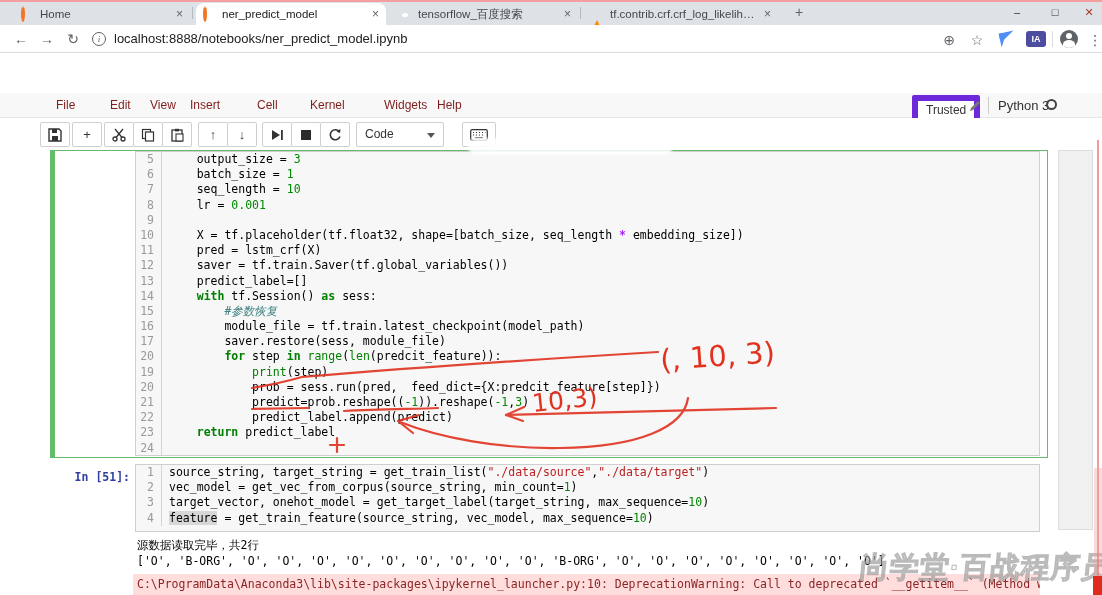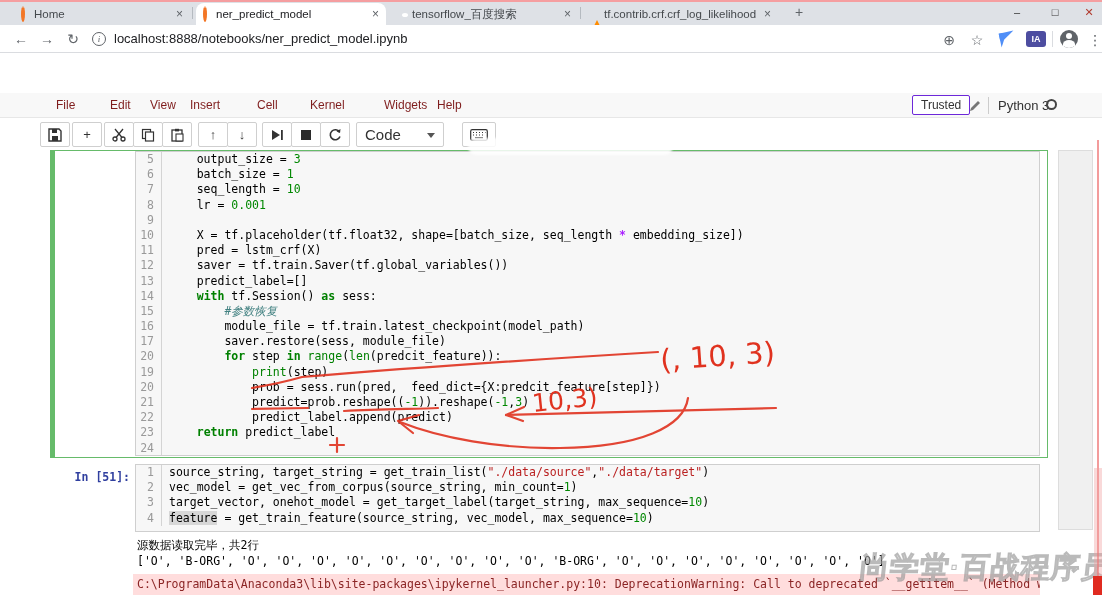--- a/index.html
+++ b/index.html
@@ -1,21 +1,21 @@
 <!DOCTYPE html>
 <html><head>
 <meta charset="utf-8">
 <style>
   * { margin:0; padding:0; box-sizing:border-box; }
   html,body { width:1102px; height:595px; overflow:hidden; font-family:"Liberation Sans",sans-serif; background:#fff; }
   #screen { position:relative; width:1102px; height:595px; overflow:hidden; background:#fff; }
 
   
   .tabstrip { position:absolute; left:0; top:0; width:1102px; height:25px; background:#dee1e6; }
-  .tab { position:absolute; top:3px; height:22px; display:flex; align-items:center; 
+  .tab { position:absolute; top:3px; height:22px; display:flex; align-items:center; gap:6px;
          padding:0 7px; font-size:11.5px; color:#45494d; border-radius:8px 8px 0 0; overflow:hidden; }
   .tab.active { background:#fff; color:#202124; }
   .tab .tlabel { flex:1; white-space:nowrap; overflow:hidden; text-overflow:ellipsis; }
   .tab .tclose { color:#5f6368; font-size:12px; line-height:12px; flex:0 0 auto; }
   .tab-sep { position:absolute; top:7px; width:1px; height:12px; background:#9aa0a6; opacity:.6; }
   .newtab { position:absolute; left:788px; top:4px; width:22px; height:18px; text-align:center;
             font-size:14px; color:#5f6368; line-height:17px; }
   .winctl { position:absolute; top:0; width:34px; height:24px; text-align:center; line-height:24px;
             font-size:11px; color:#333; }
   .ticon { width:13px; height:13px; flex:0 0 auto; position:relative; }
@@ -57,34 +57,34 @@
   .autosaved { position:absolute; top:67px; font-size:11.5px; color:#333; opacity:.75; }
   .pylogo { position:absolute; left:984px; top:62px; }
   .logoutbtn { position:absolute; left:1016px; top:61px; width:56px; height:26px; background:#fff;
                border:1px solid #e0e0e0; border-radius:2px; font-size:13px; color:#333;
                text-align:center; line-height:24px; }
 
   
   .menubar { position:absolute; left:0; top:93px; width:1102px; height:25px; background:#f8f8f8;
              border-bottom:1px solid #e7e7e7; }
   .menu-item { position:absolute; top:5px; font-size:12px; color:#7f1d1d; }
-  .trusted { position:absolute; left:912px; top:2px; padding:2px 8px; border:1px solid #6d28d9;
+  .trusted { position:absolute; left:912px; top:2px; padding:2px 8px; border:6px solid #6d28d9;
              background:#fff; font-size:12px; color:#333; border-radius:2px; }
   .kernelname { position:absolute; left:998px; top:5px; font-size:13px; color:#333; }
   .kernelind { position:absolute; left:1046px; top:6px; width:11px; height:11px; border:2px solid #444;
                border-radius:50%; }
   .menudiv { position:absolute; left:988px; top:4px; width:1px; height:17px; background:#ccc; }
 
   
   .jtoolbar { position:absolute; left:0; top:118px; width:1102px; height:32px; background:#fff; }
   .tbtn { position:absolute; top:4px; width:30px; height:25px; background:#fff; border:1px solid #cfcfcf;
           border-radius:2px; display:flex; align-items:center; justify-content:center;
           font-size:13px; color:#333; }
   .tsel { position:absolute; left:340px; top:4px; width:88px; height:25px; border:1px solid #cfcfcf;
-          border-radius:2px; background:#fff; font-size:15px; color:#333; line-height:23px; padding-left:8px; }
+          border-radius:2px; background:#fff; font-size:12px; color:#333; line-height:23px; padding-left:8px; }
   .tsel::after { content:""; position:absolute; right:8px; top:10px; border-left:4px solid transparent;
                  border-right:4px solid transparent; border-top:5px solid #555; }
   .stopsq { width:10px; height:10px; background:#2b2b2b; }
 
   
   .nbpage { position:absolute; left:0; top:150px; width:1102px; height:445px; background:#fff; }
   .scrolltrack { position:absolute; left:1058px; top:0; width:35px; height:380px; background:#f0f0f0;
                  border:1px solid #ddd; }
   .cell1 { position:absolute; left:50px; top:0; width:998px; height:308px; background:#fff;
            border:1px solid #66bb6a; border-left:5px solid #66bb6a; }

